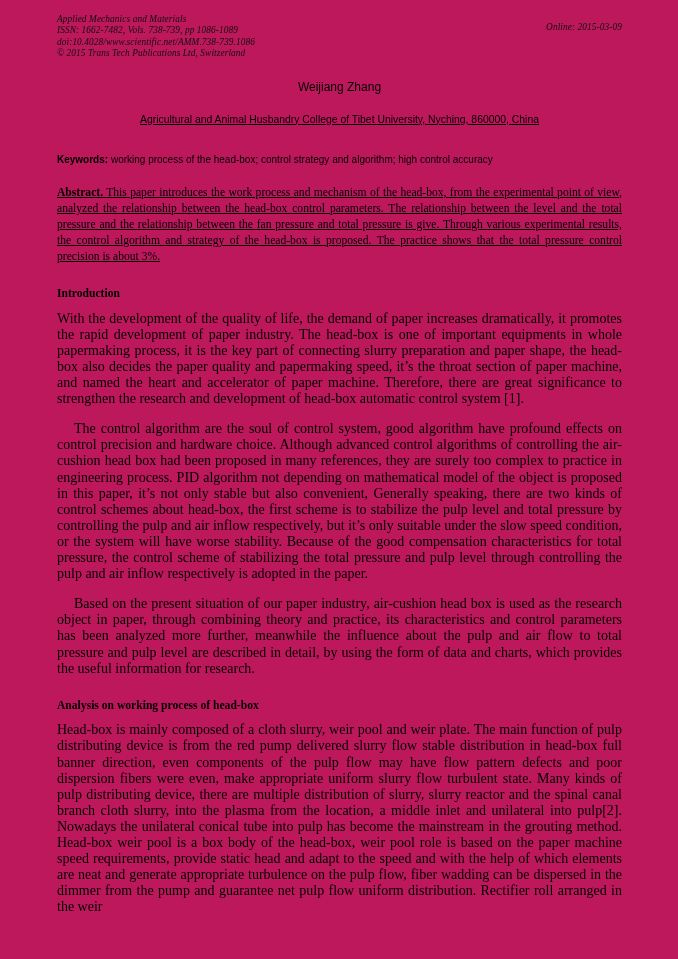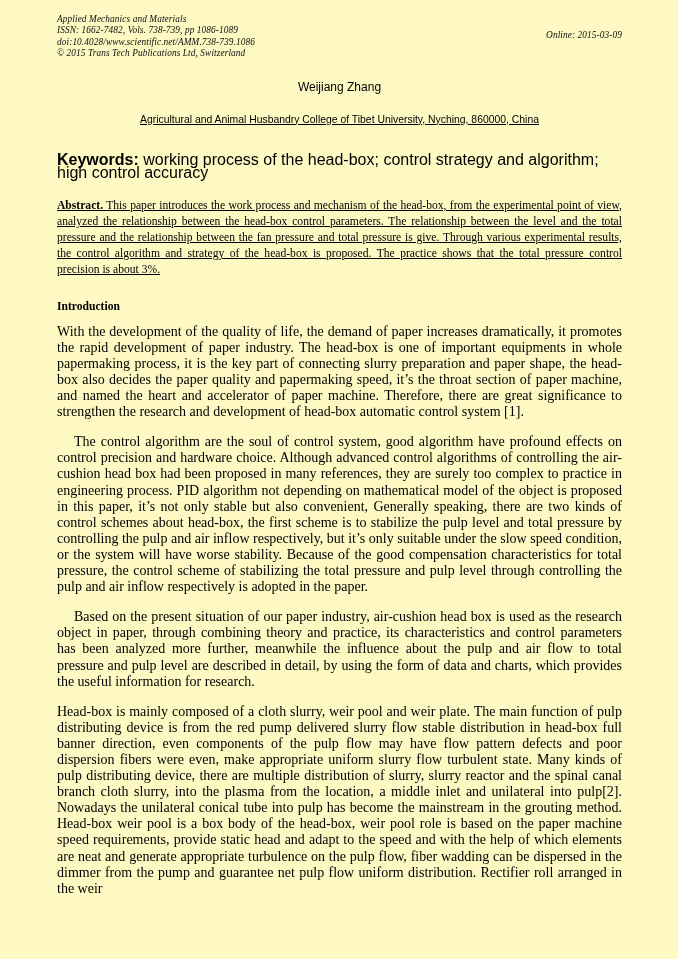--- a/index.html
+++ b/index.html
@@ -13,37 +13,37 @@
     font-family: "Liberation Serif", "DejaVu Serif", serif;
     color: #000000;
     overflow: hidden;
   }
   .page {
     position: relative;
     width: 678px;
     height: 959px;
     box-sizing: border-box;
     padding: 14px 56px 16px 57px;
-    background: #fef9c3;
+    background: #be185d;
   }
 
   
   .journal-header {
     position: relative;
     font-family: "Liberation Serif", "DejaVu Serif", serif;
     font-style: italic;
     font-size: 9.3px;
     line-height: 11.4px;
     color: #0d0d0d;
     letter-spacing: 0.1px;
   }
   .journal-header .online-date {
     position: absolute;
     right: 0;
-    top: 16px;
+    top: 8px;
     font-style: italic;
     white-space: nowrap;
   }
   .journal-header .hdr-line {
     white-space: nowrap;
   }
 
   
   .title {
     margin-top: 32px;
@@ -79,21 +79,21 @@
     font-family: "Liberation Sans", "DejaVu Sans", sans-serif;
     font-size: 10.4px;
     line-height: 13px;
     color: #000;
   }
 
   
   .keywords {
     margin-top: 27px;
     font-family: "Liberation Sans", "DejaVu Sans", sans-serif;
-    font-size: 16px;
+    font-size: 10px;
     line-height: 13px;
     text-align: left;
     color: #000;
   }
   .keywords .kw-label {
     font-weight: bold;
   }
 
   
   .abstract {
@@ -153,15 +153,16 @@
 
   <p class="keywords"><span class="kw-label">Keywords:</span> <span>working process of the head-box; control strategy and algorithm; high control accuracy</span></p>
 
   <p class="abstract"><span class="ab-label">Abstract.</span> <span>This paper introduces the work process and mechanism of the head-box, from the experimental point of view, analyzed the relationship between the head-box control parameters. The relationship between the level and the total pressure and the relationship between the fan pressure and total pressure is give. Through various experimental results, the control algorithm and strategy of the head-box is proposed. The practice shows that the total pressure control precision is about 3%.</span></p>
 
   <h2 class="section-heading">Introduction</h2>
   <p class="para">With the development of the quality of life, the demand of paper increases dramatically, it promotes the rapid development of paper industry. The head-box is one of important equipments in whole papermaking process, it is the key part of connecting slurry preparation and paper shape, the head-box also decides the paper quality and papermaking speed, it’s the throat section of paper machine, and named the heart and accelerator of paper machine. Therefore, there are great significance to strengthen the research and development of head-box automatic control system [1].</p>
   <p class="para indented">The control algorithm are the soul of control system, good algorithm have profound effects on control precision and hardware choice. Although advanced control algorithms of controlling the air-cushion head box had been proposed in many references, they are surely too complex to practice in engineering process. PID algorithm not depending on mathematical model of the object is proposed in this paper, it’s not only stable but also convenient, Generally speaking, there are two kinds of control schemes about head-box, the first scheme is to stabilize the pulp level and total pressure by controlling the pulp and air inflow respectively, but it’s only suitable under the slow speed condition, or the system will have worse stability. Because of the good compensation characteristics for total pressure, the control scheme of stabilizing the total pressure and pulp level through controlling the pulp and air inflow respectively is adopted in the paper.</p>
   <p class="para indented">Based on the present situation of our paper industry, air-cushion head box is used as the research object in paper, through combining theory and practice, its characteristics and control parameters has been analyzed more further, meanwhile the influence about the pulp and air flow to total pressure and pulp level are described in detail, by using the form of data and charts, which provides the useful information for research.</p>
 
+  <h2 class="section-heading">Analysis on working process of head-box</h2>
   <p class="para">Head-box is mainly composed of a cloth slurry, weir pool and weir plate. The main function of pulp distributing device is from the red pump delivered slurry flow stable distribution in head-box full banner direction, even components of the pulp flow may have flow pattern defects and poor dispersion fibers were even, make appropriate uniform slurry flow turbulent state. Many kinds of pulp distributing device, there are multiple distribution of slurry, slurry reactor and the spinal canal branch cloth slurry, into the plasma from the location, a middle inlet and unilateral into pulp[2]. Nowadays the unilateral conical tube into pulp has become the mainstream in the grouting method. Head-box weir pool is a box body of the head-box, weir pool role is based on the paper machine speed requirements, provide static head and adapt to the speed and with the help of which elements are neat and generate appropriate turbulence on the pulp flow, fiber wadding can be dispersed in the dimmer from the pump and guarantee net pulp flow uniform distribution. Rectifier roll arranged in the weir</p>
 
 </div>
 
 </body></html>

